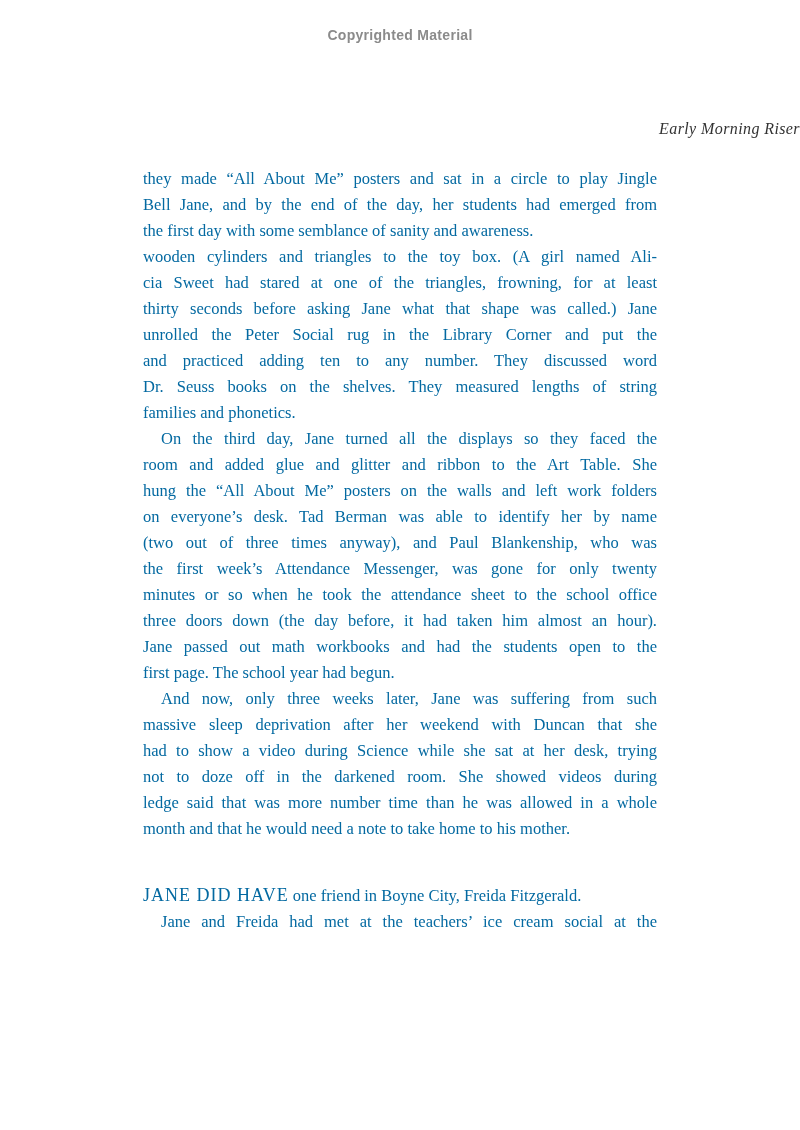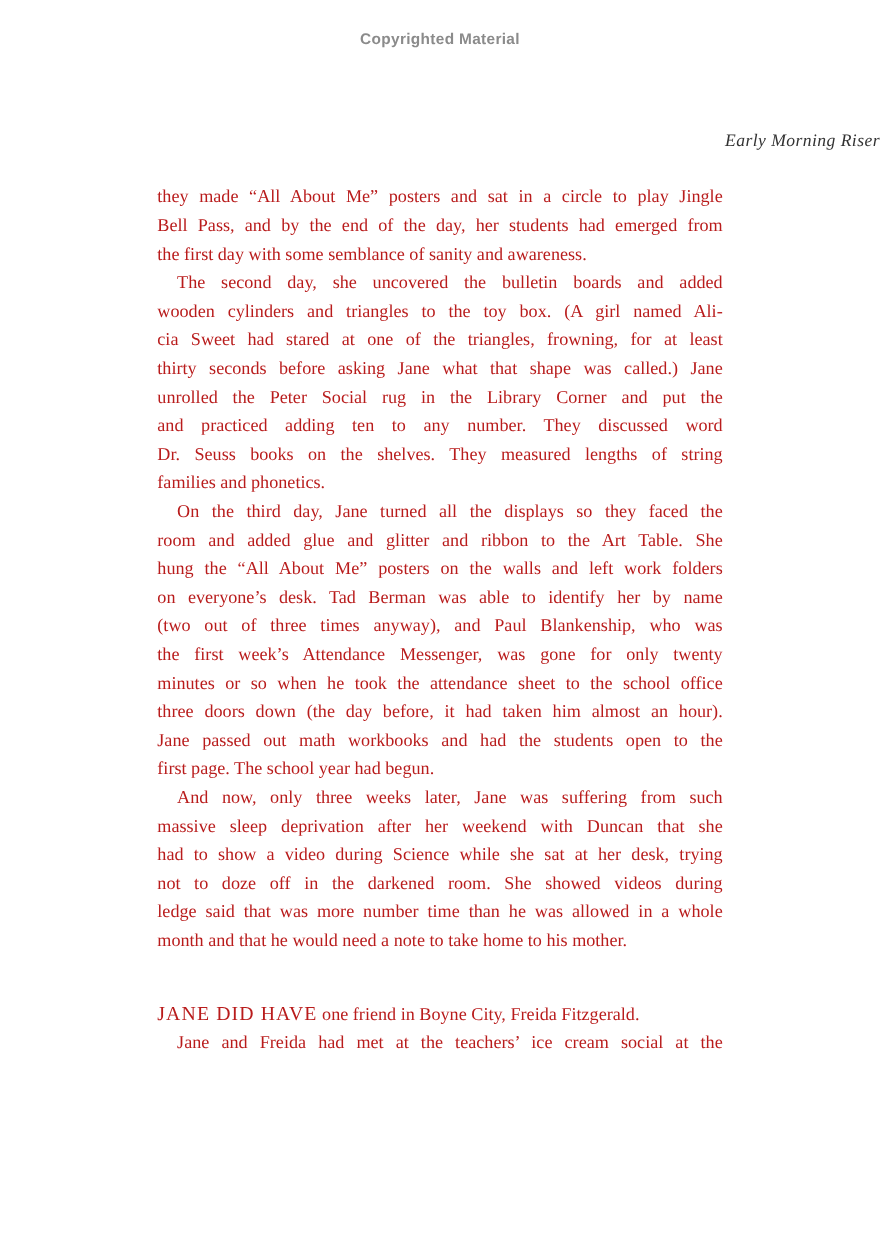--- a/index.html
+++ b/index.html
@@ -39,21 +39,21 @@
     color: #333333;
     letter-spacing: 0.4px;
   }
   .body-text {
     position: absolute;
     left: 143px;
     top: 166px;
     width: 514px;
     font-size: 16.5px;
     line-height: 26px;
-    color: #b91c1c;
+    color: #0369a1;
   }
   .para { margin: 0; }
   .para.section-break { margin-top: 40px; }
   .line {
     text-align: justify;
     text-align-last: justify;
   }
   .line.lastline {
     text-align-last: left;
   }
@@ -69,25 +69,24 @@
 <body>
 
 <div class="page">
   <div class="copyright top">Copyrighted Material</div>
 
   <div class="running-head">Early Morning Riser</div>
 
   <div class="body-text">
       <div class="para">
         <div class="line">they made “All About Me” posters and sat in a circle to play Jingle</div>
-        <div class="line">Bell Pass, and by the end of the day, her students had emerged from</div>
+        <div class="line">Bell Jane, and by the end of the day, her students had emerged from</div>
         <div class="line lastline">the first day with some semblance of sanity and awareness.</div>
       </div>
       <div class="para">
-        <div class="line indent">The second day, she uncovered the bulletin boards and added</div>
         <div class="line">wooden cylinders and triangles to the toy box. (A girl named Ali-</div>
         <div class="line">cia Sweet had stared at one of the triangles, frowning, for at least</div>
         <div class="line">thirty seconds before asking Jane what that shape was called.) Jane</div>
         <div class="line">unrolled the Peter Social rug in the Library Corner and put the</div>
         <div class="line">and practiced adding ten to any number. They discussed word</div>
         <div class="line">Dr. Seuss books on the shelves. They measured lengths of string</div>
         <div class="line lastline">families and phonetics.</div>
       </div>
       <div class="para">
         <div class="line indent">On the third day, Jane turned all the displays so they faced the</div>

